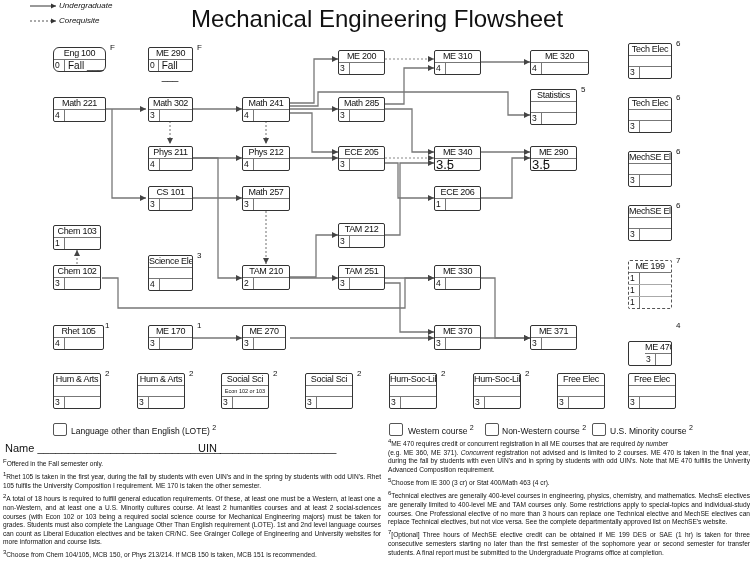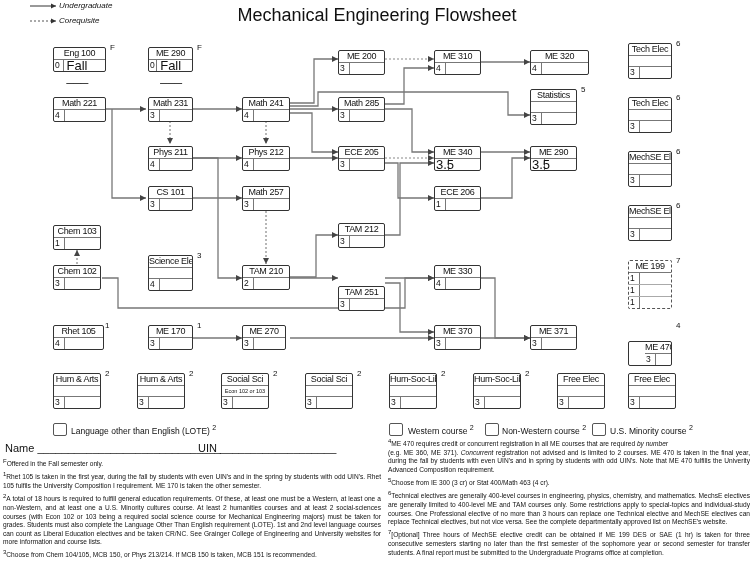--- a/index.html
+++ b/index.html
@@ -1,29 +1,29 @@
 <!DOCTYPE html>
 <html><head>
 <meta charset="utf-8">
 <style>
   html, body { margin:0; padding:0; background:#fff; }
   body { width:754px; height:587px; position:relative; overflow:hidden; font-family:"Liberation Sans", sans-serif; color:#111; }
   .abs { position:absolute; }
-  #title { left:0; width:754px; top:5px; text-align:center; font-size:18px; }
+  #title { left:0; width:754px; top:5px; text-align:center; font-size:24px; }
   .legend { font-size:8px; font-style:italic; }
   svg.wires { position:absolute; left:0; top:0; }
   .course { position:absolute; border:1px solid #333; border-radius:2px; background:#fff; box-sizing:border-box; font-size:9px; }
   .course.dashed { border:1px dashed #555; }
   .course .name { height:11px; line-height:11px; text-align:center; border-bottom:1px solid #777; white-space:nowrap; overflow:hidden; letter-spacing:-0.3px; }
   .course .sub { height:10px; line-height:10px; text-align:center; border-bottom:1px solid #777; font-size:5.5px; }
   .course .row { height:11px; line-height:11px; display:flex; border-bottom:1px solid #aaa; }
   .course .row:last-child { border-bottom:none; }
   .course .cr { width:9px; border-right:1px solid #777; padding-left:1px; font-size:8.5px; }
   .course .cr.wide { width:12px; font-size:13px; }
-  .course .sem { padding-left:3px; font-size:13px; }
+  .course .sem { padding-left:3px; font-size:10px; }
   .sup { position:absolute; font-size:8px; }
   .chk { position:absolute; width:14px; height:13px; border:1px solid #555; border-radius:2px; box-sizing:border-box; }
   .chklabel { position:absolute; font-size:8.5px; white-space:nowrap; }
   .notes { position:absolute; font-size:6.6px; line-height:8.6px; text-align:justify; }
   .notes p { margin:0 0 1.5px 0; }
   .notes sup { font-size:6px; }
   .fill { position:absolute; font-size:11px; }
 </style>
 </head>
 <body>
@@ -108,21 +108,21 @@
     <path d="M170,121 V144" marker-end="url(#a)"></path>
     <path d="M266,121 V144" marker-end="url(#a)"></path>
     <path d="M266,211 V264" marker-end="url(#a)"></path>
     <path d="M385,59 H434" marker-end="url(#a)"></path>
     <path d="M385,158 H434" marker-end="url(#a)"></path>
     <path d="M77,264 V250" marker-end="url(#a)"></path>
   </g>
 </svg>
 
 <div id="courses">
-    <div class="course" style="left: 53px; top: 47px; width: 53px;">
+    <div class="course" style="left: 53px; top: 47px; width: 53px; border-radius: 6px;">
       <div class="name">Eng 100</div>
       <div class="row">
         <div class="cr">0</div>
         <div class="sem">Fall ___</div>
       </div>
     </div>
     <div class="course" style="left: 148px; top: 47px; width: 45px;">
       <div class="name">ME 290</div>
       <div class="row">
         <div class="cr">0</div>
@@ -159,21 +159,21 @@
       </div>
     </div>
     <div class="course" style="left: 53px; top: 97px; width: 53px;">
       <div class="name">Math 221</div>
       <div class="row">
         <div class="cr">4</div>
         <div class="sem"></div>
       </div>
     </div>
     <div class="course" style="left: 148px; top: 97px; width: 45px;">
-      <div class="name">Math 231</div>
+      <div class="name">Math 302</div>
       <div class="row">
         <div class="cr">3</div>
         <div class="sem"></div>
       </div>
     </div>
     <div class="course" style="left: 242px; top: 97px; width: 48px;">
       <div class="name">Math 241</div>
       <div class="row">
         <div class="cr">4</div>
         <div class="sem"></div>
@@ -318,21 +318,21 @@
         <div class="sem"></div>
       </div>
     </div>
     <div class="course" style="left: 242px; top: 265px; width: 48px;">
       <div class="name">TAM 210</div>
       <div class="row">
         <div class="cr">2</div>
         <div class="sem"></div>
       </div>
     </div>
-    <div class="course" style="left: 338px; top: 265px; width: 47px; margin-top: 21px;">
+    <div class="course" style="left: 338px; top: 265px; width: 47px;">
       <div class="name">TAM 251</div>
       <div class="row">
         <div class="cr">3</div>
         <div class="sem"></div>
       </div>
     </div>
     <div class="course" style="left: 434px; top: 265px; width: 47px;">
       <div class="name">ME 330</div>
       <div class="row">
         <div class="cr">4</div>

